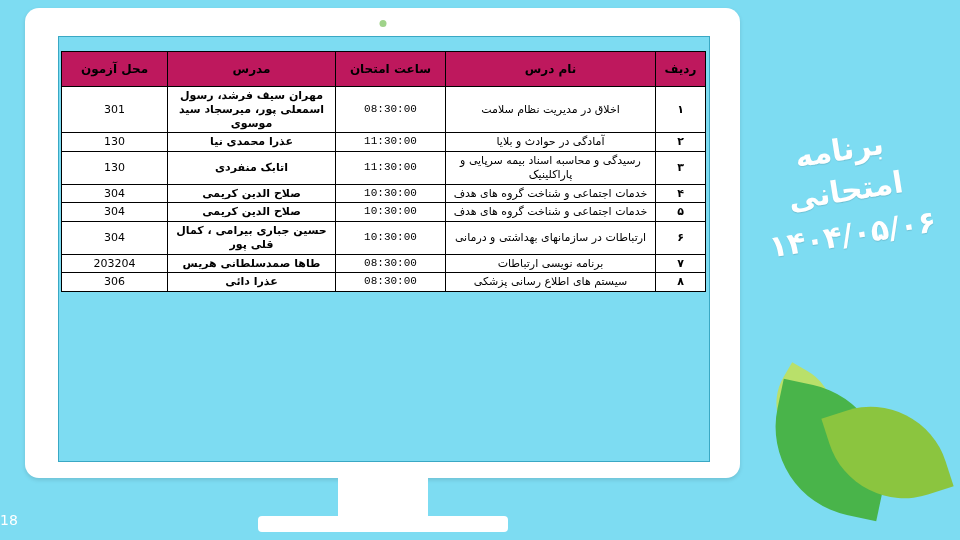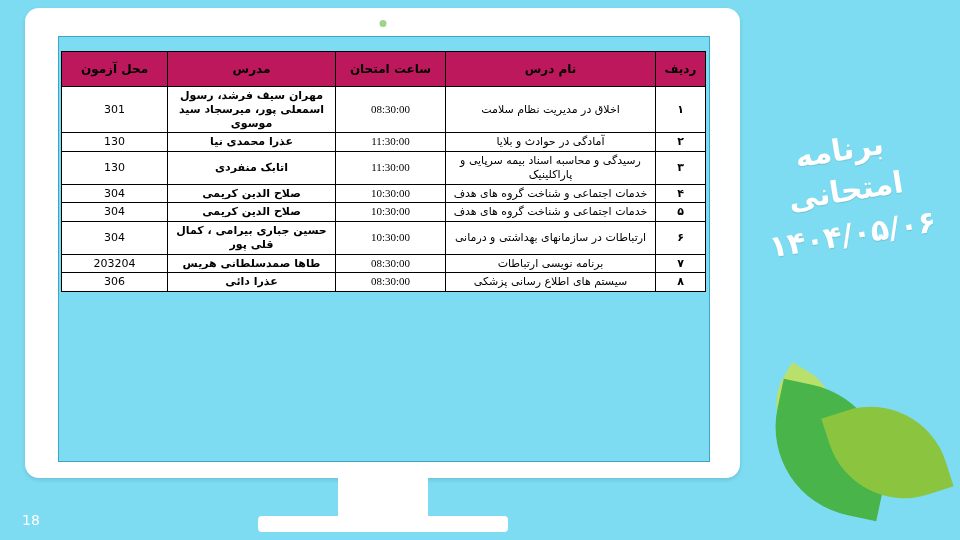--- a/index.html
+++ b/index.html
@@ -150,21 +150,21 @@
   td.c-row {
     background: #ffffff;
     font-weight: bold;
     font-size: 13px;
   }
   td.c-course {
     font-weight: normal;
     font-size: 11px;
   }
   td.c-time {
-    font-family: Liberation Serif, serif;
+    font-family: Liberation Mono, monospace;
     font-size: 12px;
     direction: ltr;
   }
   td.c-teacher {
     font-weight: bold;
     font-size: 11px;
   }
   td.c-room {
     font-size: 13px;
     direction: ltr;
@@ -187,21 +187,21 @@
     font-weight: bold;
     line-height: 1.35;
     transform: rotate(-9deg);
     text-shadow: 0 1px 1px rgba(0,0,0,.12);
   }
   .side-title .t1 { font-size: 30px; display: block; }
   .side-title .t2 { font-size: 30px; display: block; margin-top: 4px; }
 
   .page-number {
     position: absolute;
-    left: 22px;
+    left: 0;
     bottom: 12px;
     color: #ffffff;
     font-size: 14px;
   }
 </style>
 </head>
 <body>
 
 <div class="slide">
 

